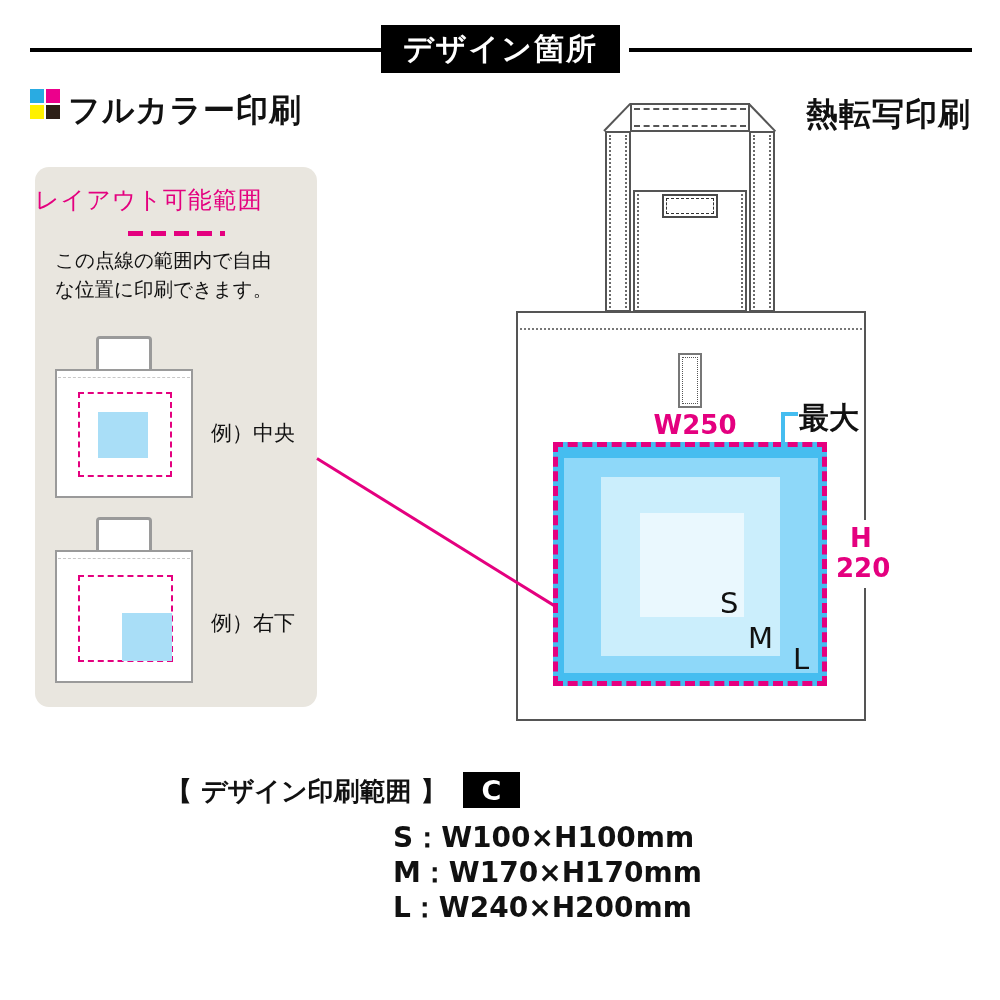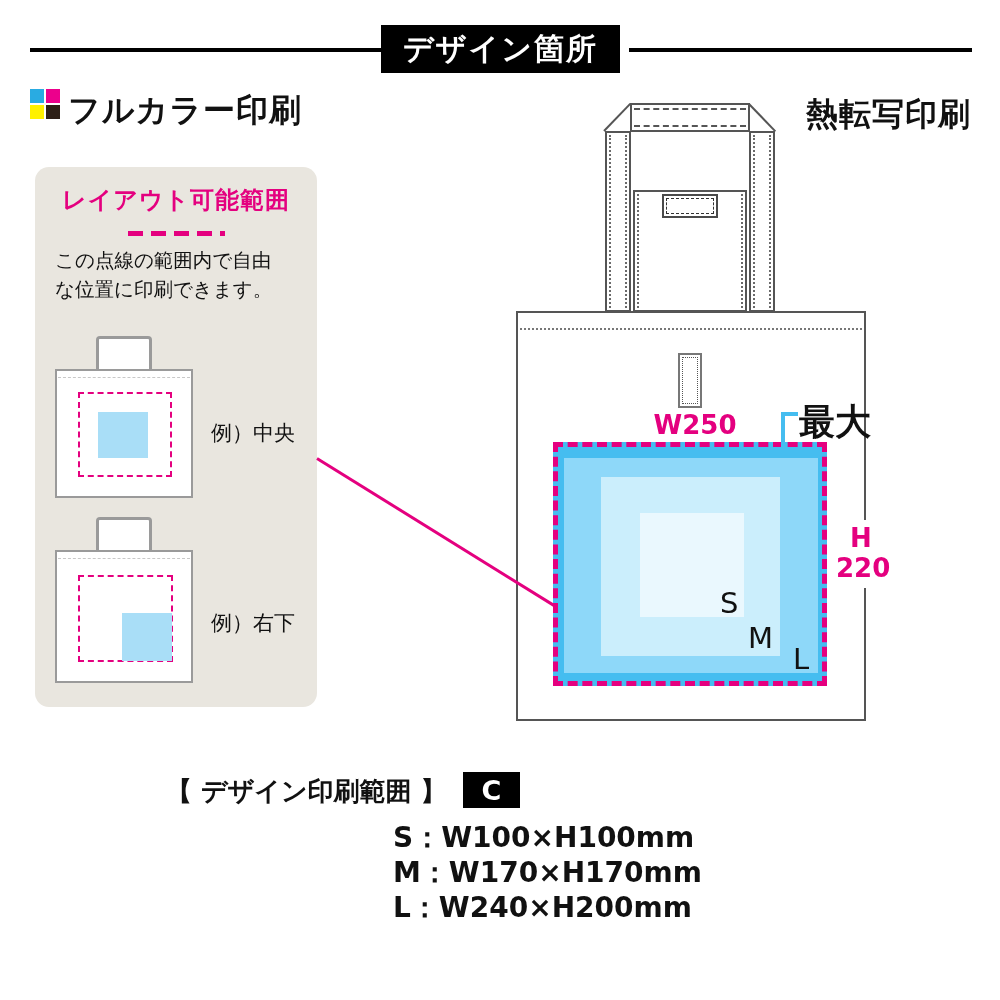--- a/index.html
+++ b/index.html
@@ -11,21 +11,21 @@
   .abs{position:absolute;box-sizing:border-box;}
   
   .rule{background:#000;height:4px;}
   .banner{background:#000;color:#fff;display:flex;align-items:center;justify-content:center;
     font-size:30px;font-weight:700;letter-spacing:2px;}
   .h-title{font-size:32px;font-weight:600;letter-spacing:1px;white-space:nowrap;}
   .cmyk{display:grid;grid-template-columns:14px 14px;grid-template-rows:14px 14px;gap:2px;}
   .cmyk div{width:14px;height:14px;}
   
   .panel{background:var(--beige);border-radius:14px;}
-  .panel-title{color:var(--pink);font-size:24px;font-weight:700;text-align:center;letter-spacing:1px;}
+  .panel-title{color:var(--pink);font-size:24px;font-weight:400;letter-spacing:1px;}
   .divider{display:flex;align-items:center;gap:8px;justify-content:center;}
   .divider .dash{width:15px;height:5px;background:var(--pink);}
   .divider .dot{width:5px;height:5px;background:var(--pink);}
   .panel-desc{font-size:19.5px;line-height:28.5px;font-weight:500;white-space:pre-line;}
   .ex-label{font-size:21px;font-weight:500;white-space:nowrap;}
   
   .ex-handle{background:#fff;border:3px solid #9a9a9a;border-bottom:none;border-radius:4px 4px 0 0;}
   .ex-body{background:#fff;border:2px solid #9a9a9a;}
   .ex-hem{border-top:1px dashed #c8c8c8;}
   .ex-zone{border:2px dashed var(--pink);}
@@ -43,21 +43,21 @@
   .bag-hem{border-top:2px dotted #777;}
   .tab{background:#fff;border:2px solid #777;}
   .tab-in{position:absolute;inset:2px;border:1px dotted #555;}
   
   .zone-max{background:var(--blue-max);border:5px dashed var(--pink);}
   .zone-l{background:var(--blue-l);}
   .zone-m{background:var(--blue-m);}
   .zone-s{background:var(--blue-s);}
   .zone-label{font-size:29px;font-weight:500;color:#111;}
   .dim{color:var(--pink);font-size:26px;font-weight:700;text-align:center;white-space:nowrap;}
-  .max-note{font-size:36px;font-weight:600;color:#111;white-space:nowrap;}
+  .max-note{font-size:30px;font-weight:600;color:#111;white-space:nowrap;}
   .bracket{background:var(--blue-max);}
   .leader{background:var(--pink);height:3px;transform-origin:left center;}
   .whiteback{background:#fff;}
   
   .foot-caption{font-size:26px;font-weight:600;white-space:nowrap;}
   .c-box{background:#000;color:#fff;display:flex;align-items:center;justify-content:center;
     font-size:27px;font-weight:700;}
   .sizes{display:flex;flex-direction:column;}
   .size-row{font-size:28px;font-weight:700;line-height:35px;white-space:nowrap;}
 </style>

